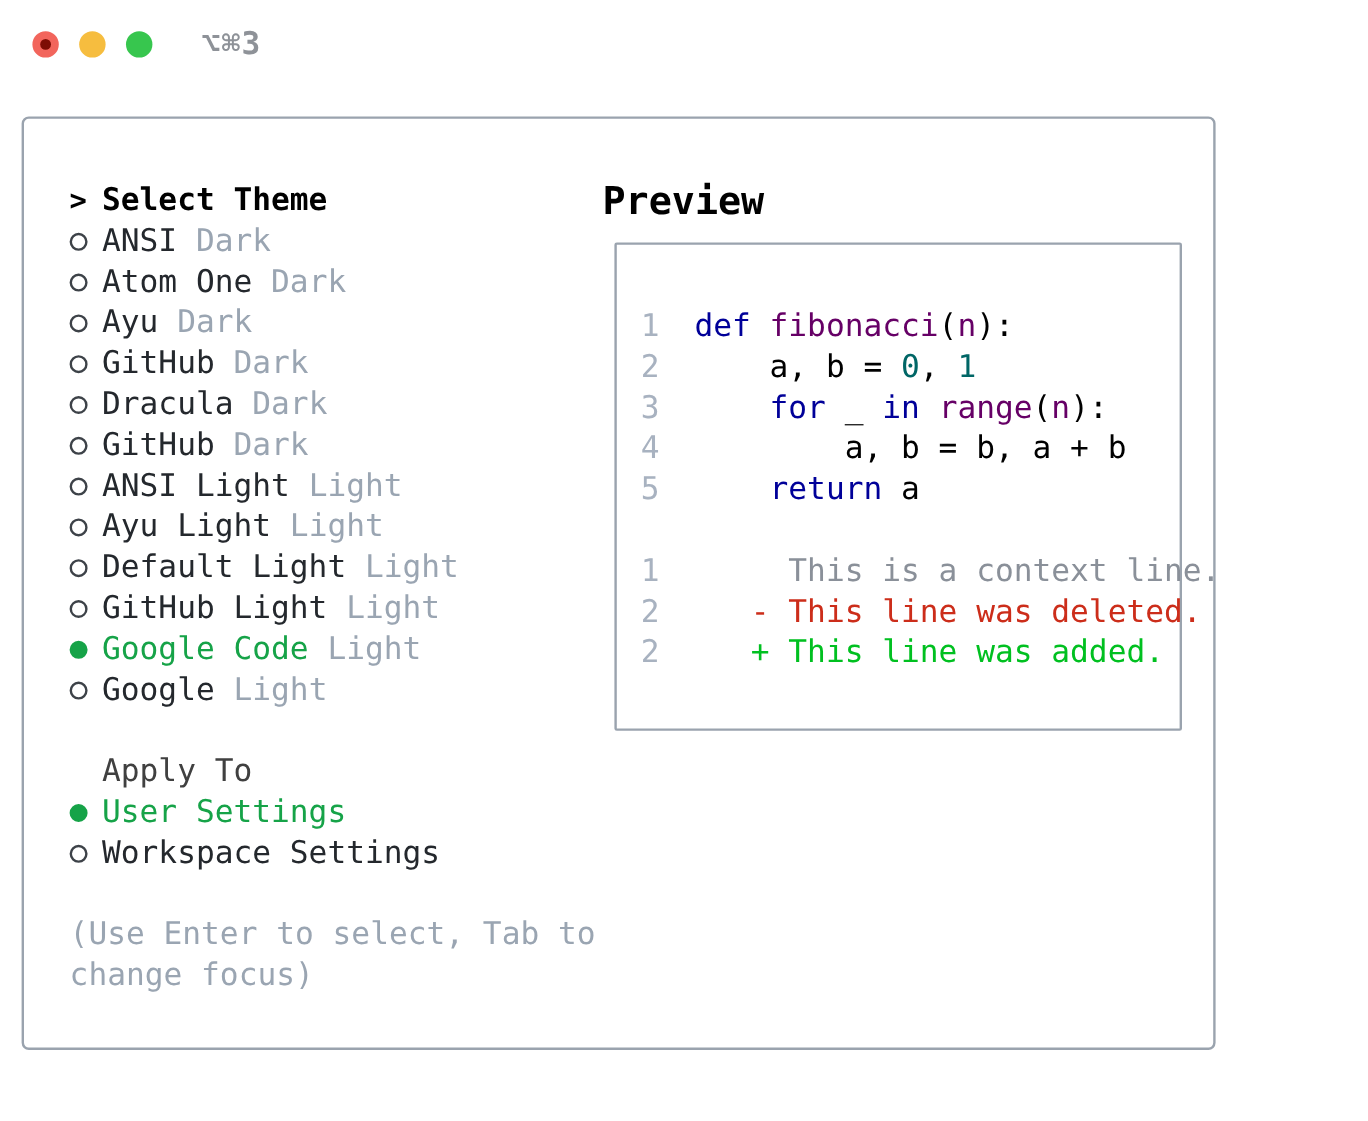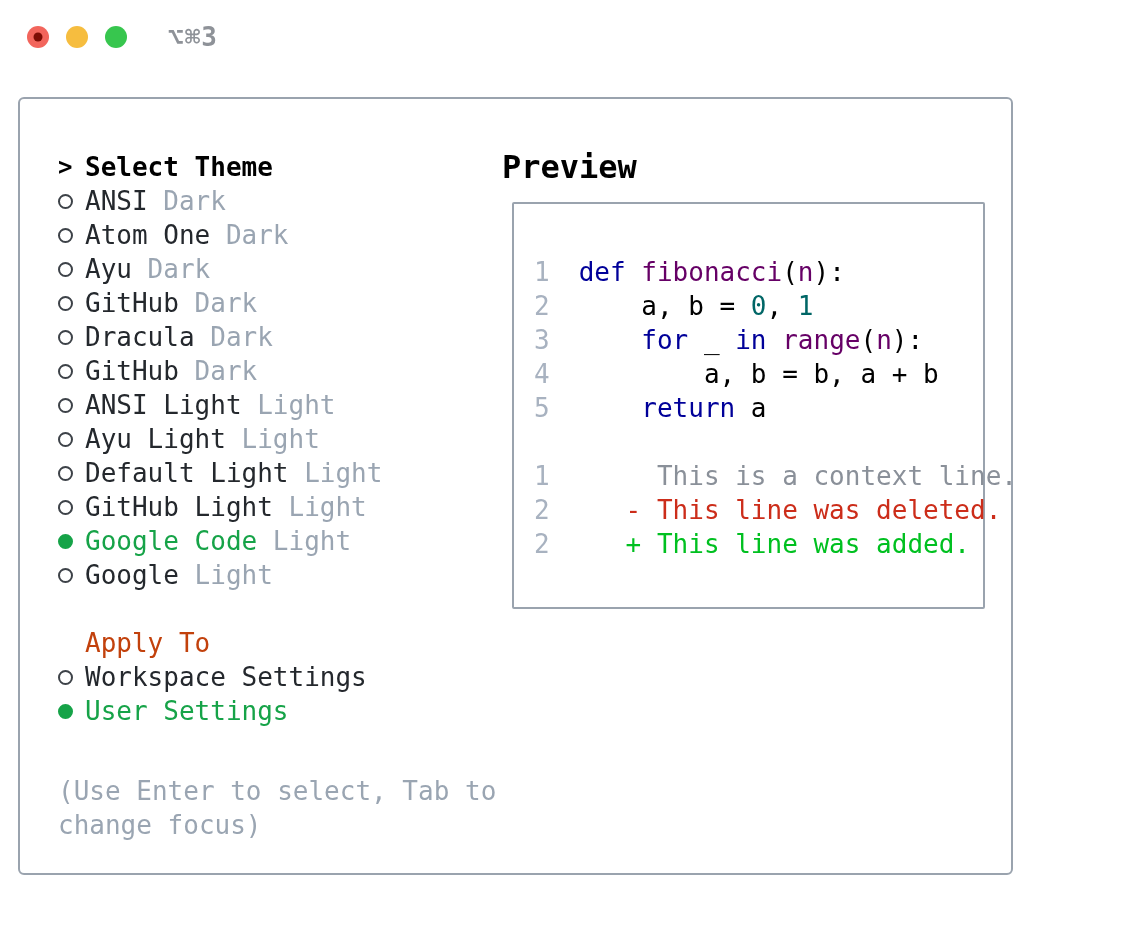--- a/index.html
+++ b/index.html
@@ -27,28 +27,28 @@
   
   .panel { position:absolute; left:18px; top:97px; width:995px; height:778px;
     border:2px solid var(--border,#9aa3ae); border-radius:6px; background:#fff; }
 
   
   .left-col { position:absolute; left:38px; top:51px; width:450px; font-size:26px; }
   .row { height:34px; display:flex; align-items:center; white-space:pre; }
   .marker-col { width:27px; flex:0 0 27px; display:flex; align-items:center; }
   .cursor { font-weight:bold; color:#000; font-size:24px; }
   .hdr { font-weight:bold; color:#000; }
-  .apply-hdr { font-weight:500; color:#c2410c; }
+  .apply-hdr { font-weight:500; color:#404040; }
   .circle { width:15px; height:15px; border-radius:50%; border:2px solid var(--circle,#3d4248); }
   .selected .circle { background:var(--accent-green,#16a348); border-color:var(--accent-green,#16a348); }
   .opt-name { color:var(--text,#24282d); }
   .selected .opt-name { color:var(--accent-green,#16a348); }
   .opt-variant { color:var(--muted,#9aa5b2); }
   .spacer { height:34px; }
-  .hint { margin-top:12px; width:470px; color:var(--muted,#9aa5b2); font-size:26px; line-height:34px;
+  .hint { margin-top:0; width:470px; color:var(--muted,#9aa5b2); font-size:26px; line-height:34px;
     white-space:normal; word-break:normal; }
 
   
   .preview-label { position:absolute; left:482px; top:51px; height:34px; display:flex;
     align-items:center; font-size:32px; font-weight:bold; color:#000; }
   .preview-box { position:absolute; left:492px; top:103px; width:473px; height:407px;
     border:2px solid var(--border,#9aa3ae); border-radius:2px; background:#fff; }
   .preview-content { position:absolute; left:20px; top:51px; right:8px; font-size:26px; }
   .crow { height:34px; display:flex; align-items:center; white-space:pre; }
   .lnum { flex:0 0 14px; text-align:right; color:var(--linenum,#a8b2c0); }
@@ -101,22 +101,22 @@
         </div>
 
       <div class="spacer"></div>
 
       <div class="row">
         <span class="marker-col"></span>
         <span class="apply-hdr">Apply To</span>
       </div>
 
       <div id="apply-options">
+          <div class="row option-row selected"><span class="marker-col"><span class="circle"></span></span><span class="opt-name">User Settings</span></div>
           <div class="row option-row"><span class="marker-col"><span class="circle"></span></span><span class="opt-name">Workspace Settings</span></div>
-          <div class="row option-row selected"><span class="marker-col"><span class="circle"></span></span><span class="opt-name">User Settings</span></div>
         </div>
 
       <div class="spacer"></div>
 
       <div class="hint">(Use Enter to select, Tab to change focus)</div>
     </div>
 
     <div class="preview-label">Preview</div>
 
     <div class="preview-box">

